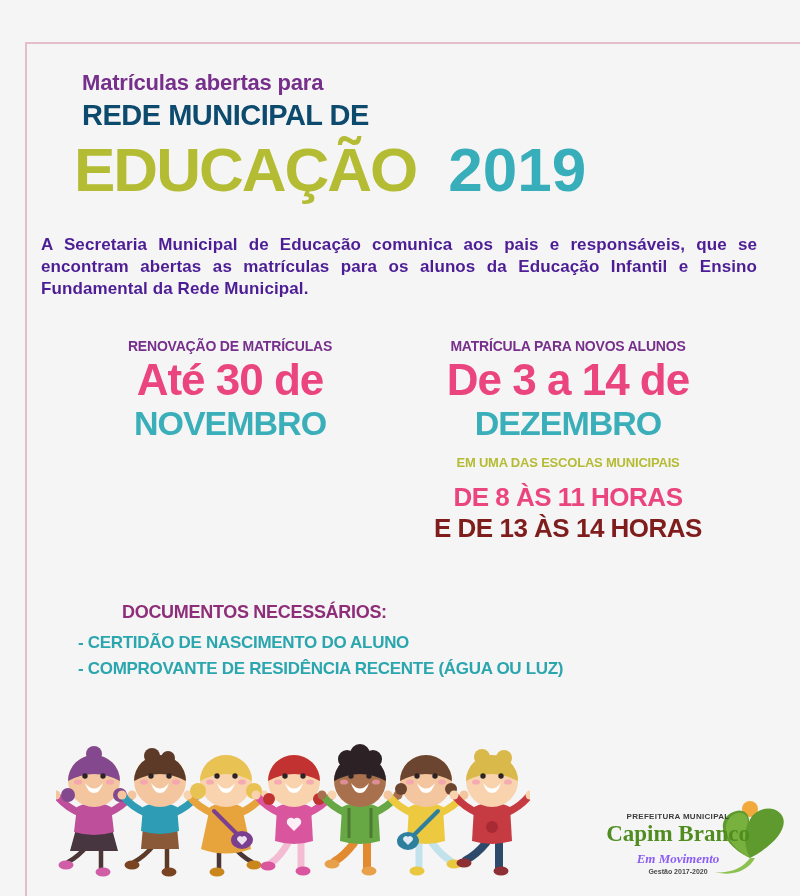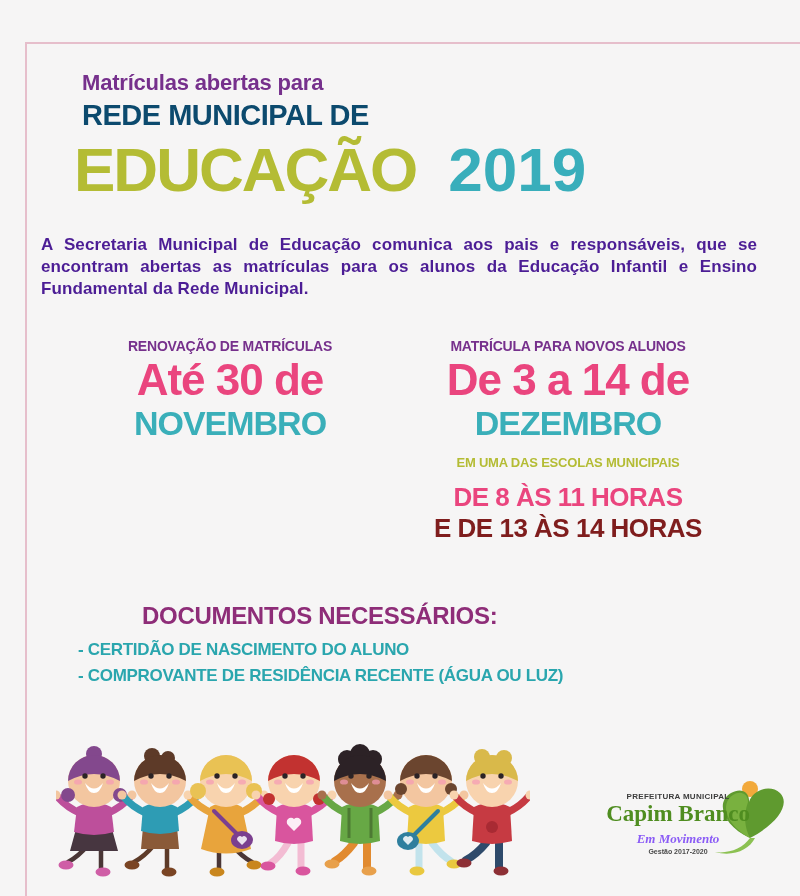--- a/index.html
+++ b/index.html
@@ -21,28 +21,28 @@
   .col-left{left:105px;top:338px;width:250px;}
   .col-right{left:425px;top:338px;width:286px;}
   .small-label{font-size:14px;font-weight:bold;color:#76308c;letter-spacing:-0.2px;}
   .date-big{font-size:44px;font-weight:bold;color:#ea457e;line-height:1;margin-top:4px;letter-spacing:-1px;}
   .date-month{font-size:34px;font-weight:bold;color:#3aafb9;line-height:1;margin-top:4px;letter-spacing:-1px;}
   .location{font-size:13px;font-weight:bold;color:#b4bc34;margin-top:15px;letter-spacing:-0.2px;}
   .hours1{font-size:26px;font-weight:bold;color:#ea457e;line-height:1.1;margin-top:13px;letter-spacing:-0.5px;}
   .hours2{font-size:26px;font-weight:bold;color:#7f1d1d;line-height:1.1;margin-top:2px;letter-spacing:-0.5px;}
 
   .docs{position:absolute;left:78px;top:602px;}
-  .docs-title{font-size:24px;font-weight:bold;color:#8e2d78;margin-left:64px;letter-spacing:-0.3px;}
+  .docs-title{font-size:18px;font-weight:bold;color:#8e2d78;margin-left:44px;letter-spacing:-0.3px;}
   .docs-list{list-style:none;margin:7px 0 0;padding:0;}
   .docs-list li{font-size:17px;font-weight:bold;color:#2aa6ae;line-height:1.5;letter-spacing:-0.3px;}
 
   .children{position:absolute;left:56px;top:718px;width:474px;height:174px;}
   .children svg{display:block;width:100%;height:100%;}
 
-  .logo{position:absolute;left:590px;top:776px;width:205px;height:94px;}
+  .logo{position:absolute;left:590px;top:796px;width:205px;height:94px;}
   .logo-mark{position:absolute;right:0;top:0;width:92px;height:86px;}
   .logo-text{position:absolute;left:4px;top:16px;width:168px;text-align:center;}
   .logo-pref{font-size:8px;font-weight:bold;color:#3c3c3c;letter-spacing:0.3px;}
   .logo-name{font-family:"Liberation Serif",serif;font-size:23px;font-weight:bold;color:#4f8d20;line-height:1;margin-top:1px;}
   .logo-tag{font-family:"Liberation Serif",serif;font-size:13px;font-style:italic;font-weight:bold;color:#8b5cf6;margin-top:6px;}
   .logo-term{font-size:7px;font-weight:bold;color:#4a4a4a;margin-top:1px;}
 </style>
 </head>
 <body>
 

